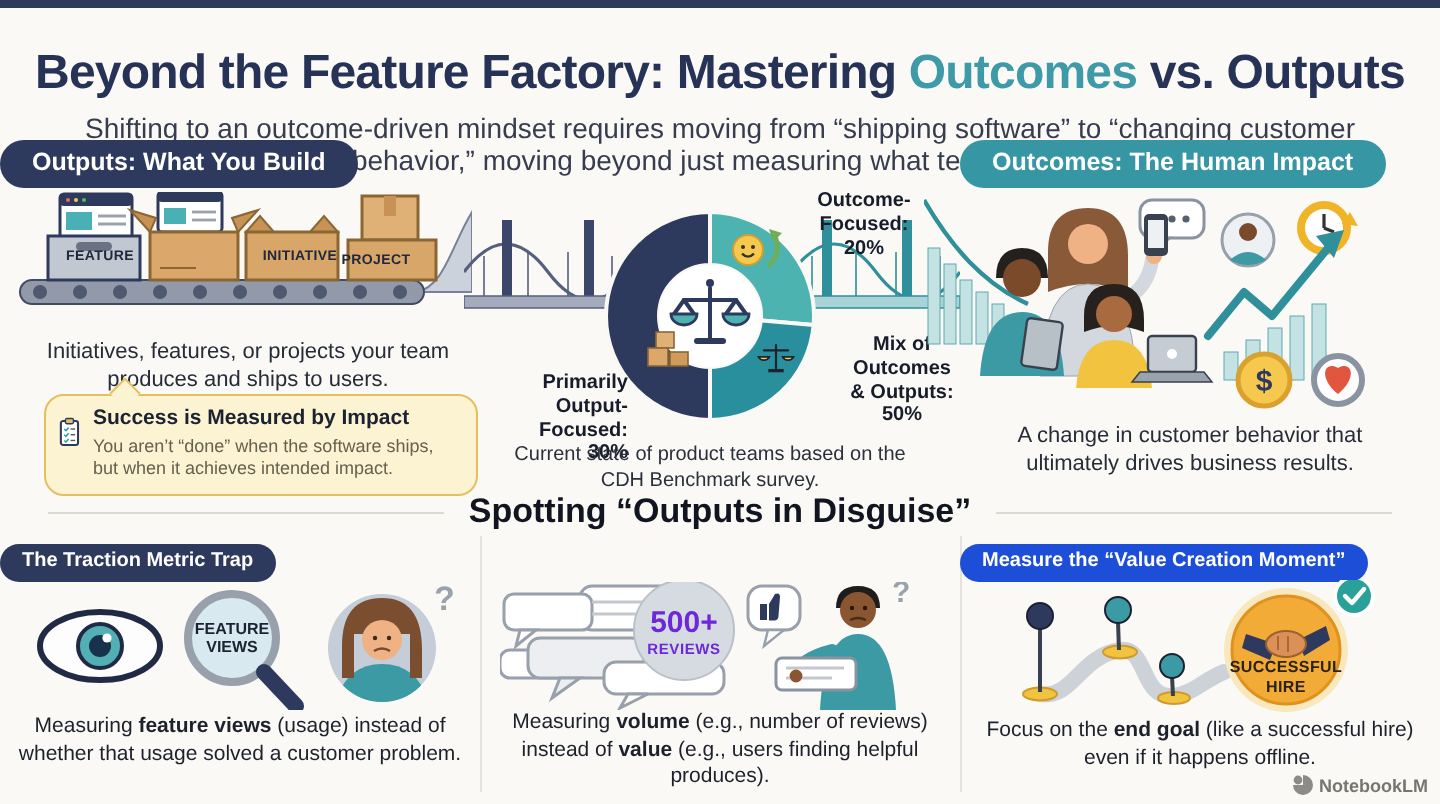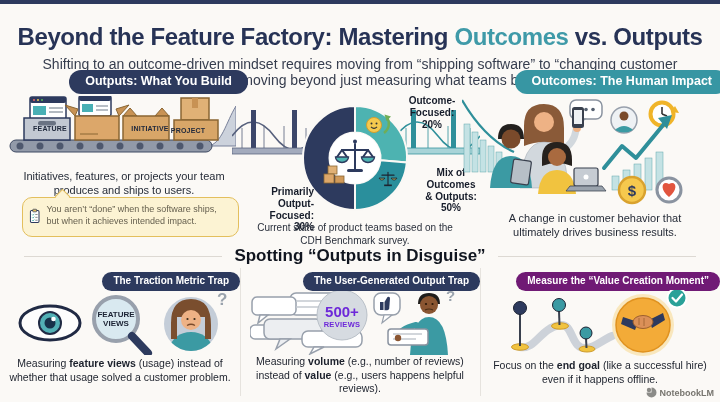--- a/index.html
+++ b/index.html
@@ -7,27 +7,27 @@
     position:relative;width:720px;height:402px;overflow:hidden;
     background:#fbf9f6;font-family:"Liberation Sans",sans-serif;
     -webkit-font-smoothing:antialiased;
   }
   .topbar{position:absolute;left:0;top:0;width:720px;height:4px;background:#2d3a5e;}
   .title{position:absolute;left:0;top:7px;width:720px;text-align:center;
     font-size:24px;font-weight:800;letter-spacing:-0.4px;color:#273356;line-height:1.2;}
   .title .hl{color:#3f9aa8;}
   .subtitle{position:absolute;left:20px;top:42px;width:680px;text-align:center;
     font-size:14px;color:#363d4e;font-weight:500;}
-  .pillwrap{position:absolute;text-align:right;}
+  .pillwrap{position:absolute;text-align:left;}
   .pill{display:inline-block;padding:3px 16px;border-radius:13px;background:#2d3a5e;
     color:#fff;font-size:12.5px;font-weight:800;line-height:1.4;}
   .pill.teal{background:#3796a3;}
   .smallpill{display:inline-block;padding:2px 11px;border-radius:10px;background:#2d3a5e;
     color:#fff;font-size:10px;font-weight:700;line-height:1.45;}
-  .smallpill.teal{background:#701a75;}
+  .smallpill.teal{background:#1d4ed8;}
   .abs{position:absolute;}
   .preline{white-space:pre-line;}
   .caption{font-size:11px;color:#262c38;font-weight:500;text-align:center;line-height:1.25;}
   .boxlabel{position:absolute;text-align:center;font-size:7px;font-weight:800;color:#20293c;letter-spacing:0.2px;}
   .callout{position:absolute;left:22px;top:197px;width:202px;background:#fcf3d3;
     border:1.5px solid #e3bf5d;border-radius:10px;padding:5px 7px 6px 6px;display:flex;gap:6px;align-items:flex-start;}
   .callout:before{content:"";position:absolute;left:34px;top:-7px;width:10px;height:10px;
     background:#fcf3d3;border-left:1.5px solid #e3bf5d;border-top:1.5px solid #e3bf5d;transform:rotate(45deg);}
   .callout-title{font-size:10.5px;font-weight:800;color:#1b2230;line-height:1.3;}
   .callout-body{font-size:9px;color:#66604f;line-height:1.3;margin-top:1px;}
@@ -120,20 +120,21 @@
       <rect x="2.5" y="3" width="15" height="21" rx="2" fill="#fff" stroke="#2d3a5e" stroke-width="1.8"></rect>
       <rect x="6.5" y="0.8" width="7" height="4.6" rx="1.2" fill="#e3bf5d" stroke="#2d3a5e" stroke-width="1.2"></rect>
       <path d="M5.5,10 l1.4,1.4 2.4,-2.6" stroke="#2aa198" stroke-width="1.3" fill="none"></path>
       <line x1="11" y1="10" x2="15" y2="10" stroke="#555" stroke-width="1.2"></line>
       <path d="M5.5,15 l1.4,1.4 2.4,-2.6" stroke="#2aa198" stroke-width="1.3" fill="none"></path>
       <line x1="11" y1="15" x2="15" y2="15" stroke="#555" stroke-width="1.2"></line>
       <path d="M5.5,20 l1.4,1.4 2.4,-2.6" stroke="#2aa198" stroke-width="1.3" fill="none"></path>
       <line x1="11" y1="20" x2="15" y2="20" stroke="#555" stroke-width="1.2"></line>
     </svg>
     <div>
+      <div class="callout-title">Success is Measured by Impact</div>
       <div class="callout-body">You aren’t “done” when the software ships, but when it achieves intended impact.</div>
     </div>
   </div>
 
   <svg class="abs" style="left:232px;top:98px;" width="248" height="86" viewBox="0 0 248 86">
     <g>
       <path d="M0,38 Q21,10 42,38 T84,38" stroke="#56607c" stroke-width="1.6" fill="none"></path>
       <line x1="10" y1="30" x2="10" y2="50" stroke="#56607c" stroke-width="0.8"></line>
       <line x1="32" y1="28" x2="32" y2="50" stroke="#56607c" stroke-width="0.8"></line>
       <line x1="52" y1="28" x2="52" y2="50" stroke="#56607c" stroke-width="0.8"></line>
@@ -322,23 +323,20 @@
           <circle cx="186.5" cy="28" r="1.1" fill="#3a2a1a"></circle>
         <path d="M179,34.5 Q183,32 187,34.5" stroke="#7a4a2b" stroke-width="1.3" fill="none"></path>
       </g>
       <text x="209" y="14" font-size="17" font-weight="bold" fill="#9aa3ad" font-family="Liberation Sans, sans-serif">?</text>
     </g>
   </svg>
   <div class="abs preline" style="left:88px;top:310px;width:56px;text-align:center;font-size:8px;font-weight:800;color:#1b2233;line-height:1.15;">FEATURE
 VIEWS</div>
   <div class="desc" style="left:8px;top:357px;width:224px;"><span>Measuring </span><span class="b">feature views</span><span> (usage) instead of whether that usage solved a customer problem.</span></div>
 
-  <div class="pillwrap" style="left:240px;top:270px;width:240px;">
-    <span class="smallpill">The User-Generated Output Trap</span>
-  </div>
   <svg class="abs" style="left:250px;top:291px;" width="220" height="64" viewBox="0 0 220 64">
     <g fill="#fff" stroke="#98a0ac" stroke-width="1.5">
       <rect x="40" y="2" width="50" height="22" rx="6"></rect>
       <rect x="2" y="6" width="44" height="18" rx="5"></rect>
       <polygon points="10,24 18,24 8,32"></polygon>
       <rect x="0" y="34" width="34" height="14" rx="5"></rect>
       <rect x="14" y="28" width="58" height="20" rx="6" fill="#eceef1"></rect>
       <polygon points="30,48 40,48 26,58" fill="#eceef1"></polygon>
       <rect x="52" y="40" width="60" height="16" rx="6"></rect>
       <polygon points="64,56 74,56 60,63"></polygon>
@@ -362,21 +360,21 @@
       <path d="M166,34 Q150,38 148,46" stroke="#3b9aa3" stroke-width="6" fill="none" stroke-linecap="round"></path>
       <rect x="138" y="38" width="40" height="16" rx="3" fill="#fff" stroke="#8a93a0" stroke-width="1.5"></rect>
       <line x1="143" y1="43" x2="172" y2="43" stroke="#c3c8cf" stroke-width="1.5"></line>
       <line x1="143" y1="48" x2="166" y2="48" stroke="#c3c8cf" stroke-width="1.5"></line>
       <circle cx="148" cy="47" r="3.2" fill="#8a5531"></circle>
       <text x="196" y="10" font-size="15" font-weight="bold" fill="#9aa3ad" font-family="Liberation Sans, sans-serif">?</text>
     </g>
   </svg>
   <div class="badge-num" style="left:312px;top:303px;width:60px;font-size:15px;">500+</div>
   <div class="badge-num" style="left:312px;top:320px;width:60px;font-size:7.5px;letter-spacing:0.3px;">REVIEWS</div>
-  <div class="desc" style="left:244px;top:355px;width:232px;"><span>Measuring </span><span class="b">volume</span><span> (e.g., number of reviews) instead of </span><span class="b">value</span><span> (e.g., users happens helpful reviews).</span></div>
+  <div class="desc" style="left:244px;top:355px;width:232px;"><span>Measuring </span><span class="b">volume</span><span> (e.g., number of reviews) instead of </span><span class="b">value</span><span> (e.g., users finding helpful produces).</span></div>
 
   <div class="pillwrap" style="left:480px;top:270px;width:240px;">
     <span class="smallpill teal">Measure the “Value Creation Moment”</span>
   </div>
   <svg class="abs" style="left:488px;top:290px;" width="224" height="68" viewBox="0 0 224 68">
     <path d="M32,57 C48,60 52,38 72,35 C86,33 82,60 99,58 C108,57 114,50 124,46" stroke="#cdd2d9" stroke-width="8" fill="none" stroke-linecap="round"></path>
     <g>
       <ellipse cx="32" cy="57" rx="8.5" ry="3.2" fill="#f1c33f" stroke="#cf9c2c"></ellipse>
       <line x1="32" y1="56" x2="32" y2="23" stroke="#39404e" stroke-width="2"></line>
       <circle cx="32" cy="18" r="6.5" fill="#2d3a5e" stroke="#1b2233"></circle>
@@ -400,20 +398,22 @@
         <ellipse cx="155" cy="32" rx="10" ry="6.5" fill="#db9058" stroke="#9c5f2e"></ellipse>
         <line x1="151" y1="28" x2="151" y2="35" stroke="#9c5f2e" stroke-width="0.8"></line>
         <line x1="156" y1="28" x2="156" y2="36" stroke="#9c5f2e" stroke-width="0.8"></line>
       </g>
     </g>
     <g>
       <circle cx="189" cy="8" r="9.5" fill="#2aa198" stroke="#fff" stroke-width="2"></circle>
       <polyline points="184.5,8 188,11.5 194,4.5" stroke="#fff" stroke-width="2.2" fill="none" stroke-linecap="round" stroke-linejoin="round"></polyline>
     </g>
   </svg>
+  <div class="abs preline" style="left:603px;top:329px;width:80px;text-align:center;font-size:8px;font-weight:800;color:#2b2212;line-height:1.25;letter-spacing:0.2px;">SUCCESSFUL
+HIRE</div>
   <div class="desc" style="left:485px;top:359px;width:230px;"><span>Focus on the </span><span class="b">end goal</span><span> (like a successful hire) even if it happens offline.</span></div>
 
   <div class="watermark">
     <svg width="11" height="11" viewBox="0 0 11 11">
       <path d="M5.5,0.5 A5,5 0 1 1 0.5,5.5 L5.5,5.5 Z" fill="#8b8b88"></path>
       <circle cx="3" cy="3" r="2.2" fill="#8b8b88"></circle>
     </svg>
     <span>NotebookLM</span>
   </div>
 </div>

